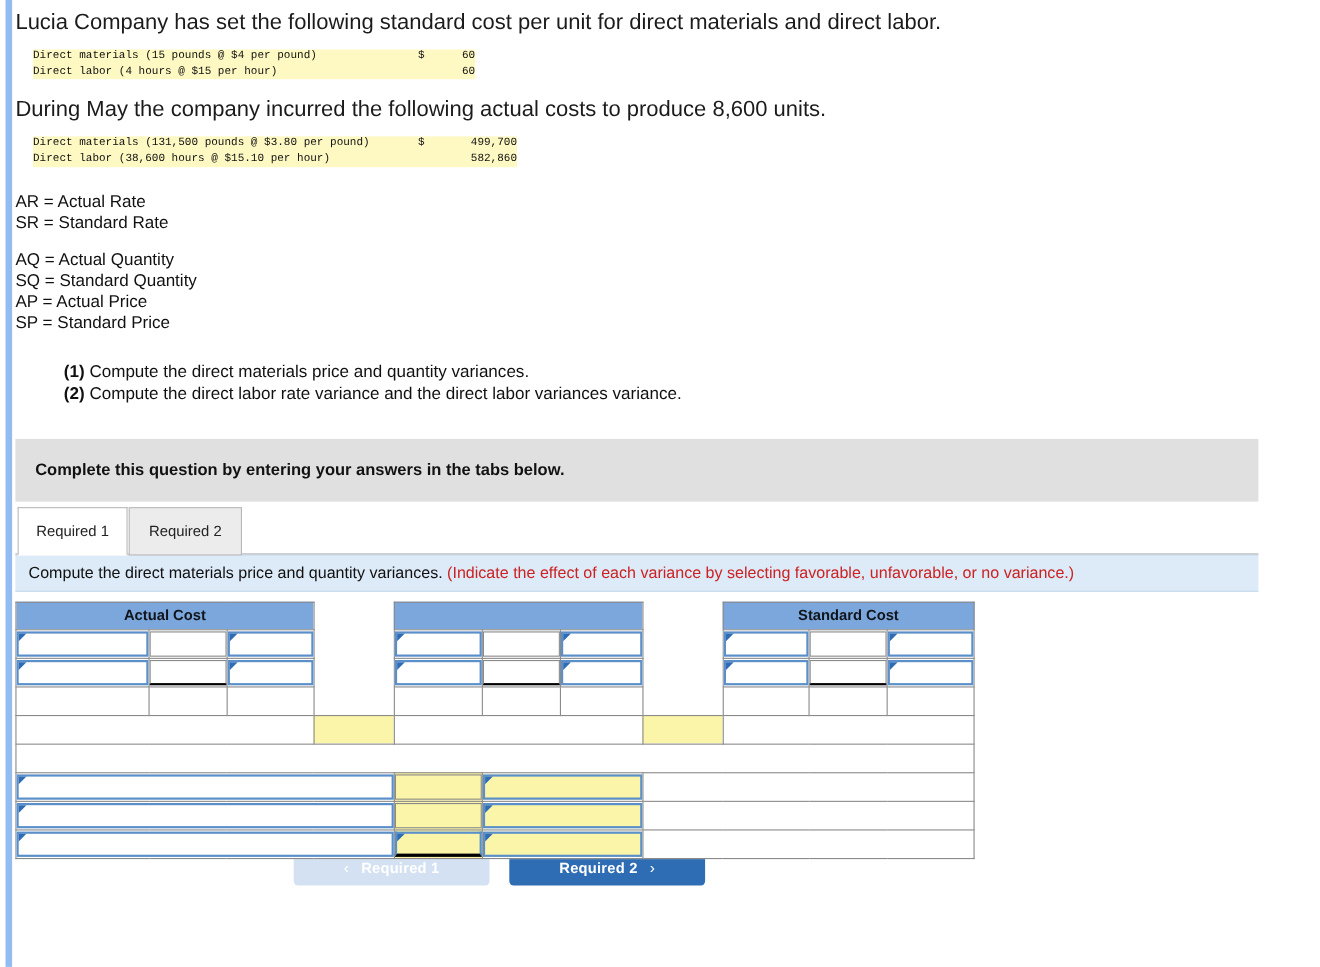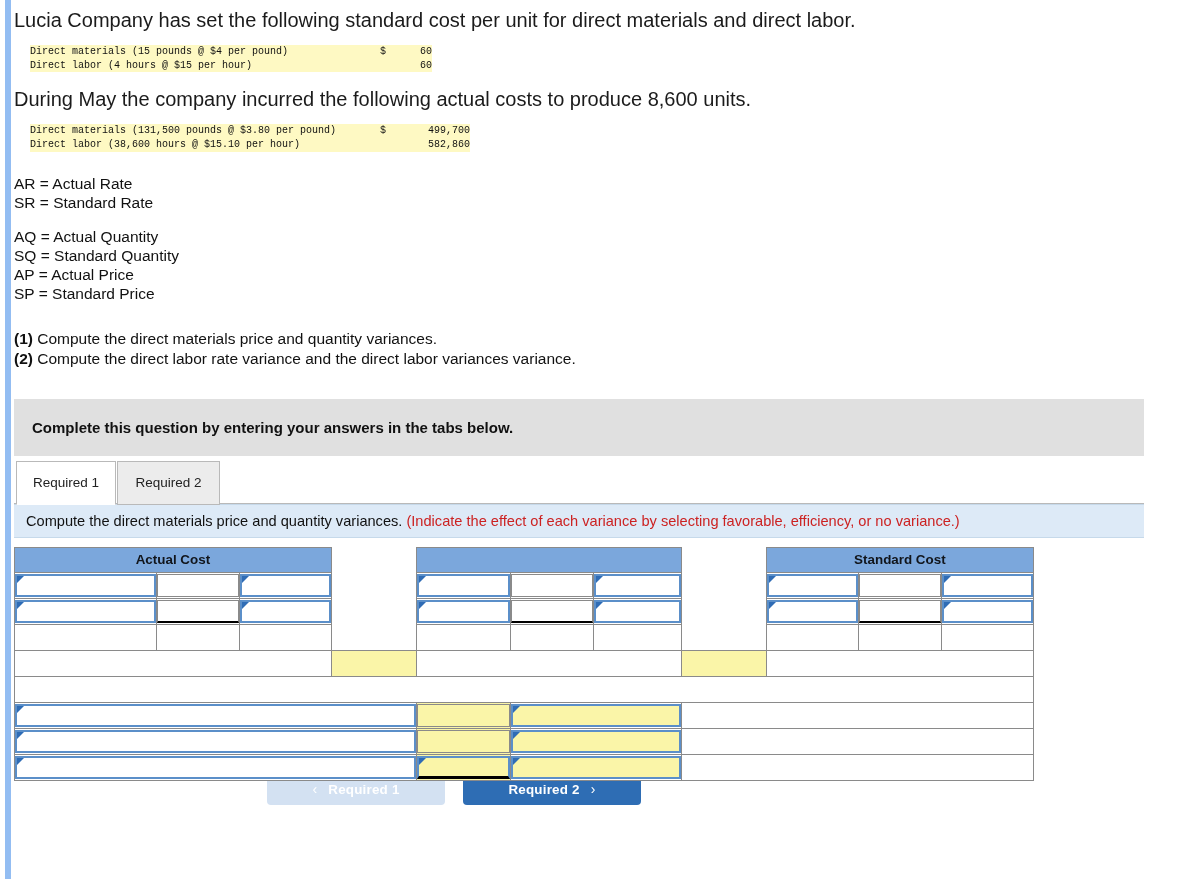--- a/index.html
+++ b/index.html
@@ -79,20 +79,21 @@
     line-height: 1.235;
     margin-top: 22px;
   }
   .defs-gap { height: 15px; }
 
   
   .reqs {
     font-size: 15.5px;
     line-height: 1.33;
     margin-top: 25px;
+    margin-left: 44px;
   }
   .reqs b { font-weight: bold; }
 
   
   .banner {
     margin-top: 29px;
     background: #e0e0e0;
     height: 57px;
     width: 1130px;
     display: flex;
@@ -152,21 +153,21 @@
   
   .grid-wrap {
     margin-top: 9px;
     position: relative;
     width: 880px;
     height: 213px;
   }
   .gtab {
     border-collapse: collapse;
     table-layout: fixed;
-    width: 1020px;
+    width: 872px;
     background: #fff;
   }
   .gtab td {
     border: 1px solid #8a8a8a;
     height: 25px;
     padding: 0;
     background: #ffffff;
   }
   td.nb { border: none; background: #ffffff; }
   td.hdr {
@@ -329,21 +330,21 @@
     <div class="tab tab-1 active">
       <span>Required 1</span>
     </div>
     <div class="tab tab-2">
       <span>Required 2</span>
     </div>
   </div>
 
   <div class="instruction">
     <span>Compute the direct materials price and quantity variances.</span>
-    <span class="hint">(Indicate the effect of each variance by selecting favorable, efficiency, or no variance.)</span>
+    <span class="hint">(Indicate the effect of each variance by selecting favorable, unfavorable, or no variance.)</span>
   </div>
 
   <div class="grid-wrap">
     <table class="gtab">
       <colgroup>
         <col style="width:120px">
         <col style="width:70px">
         <col style="width:78px">
         <col style="width:72px">
         <col style="width:80px">

